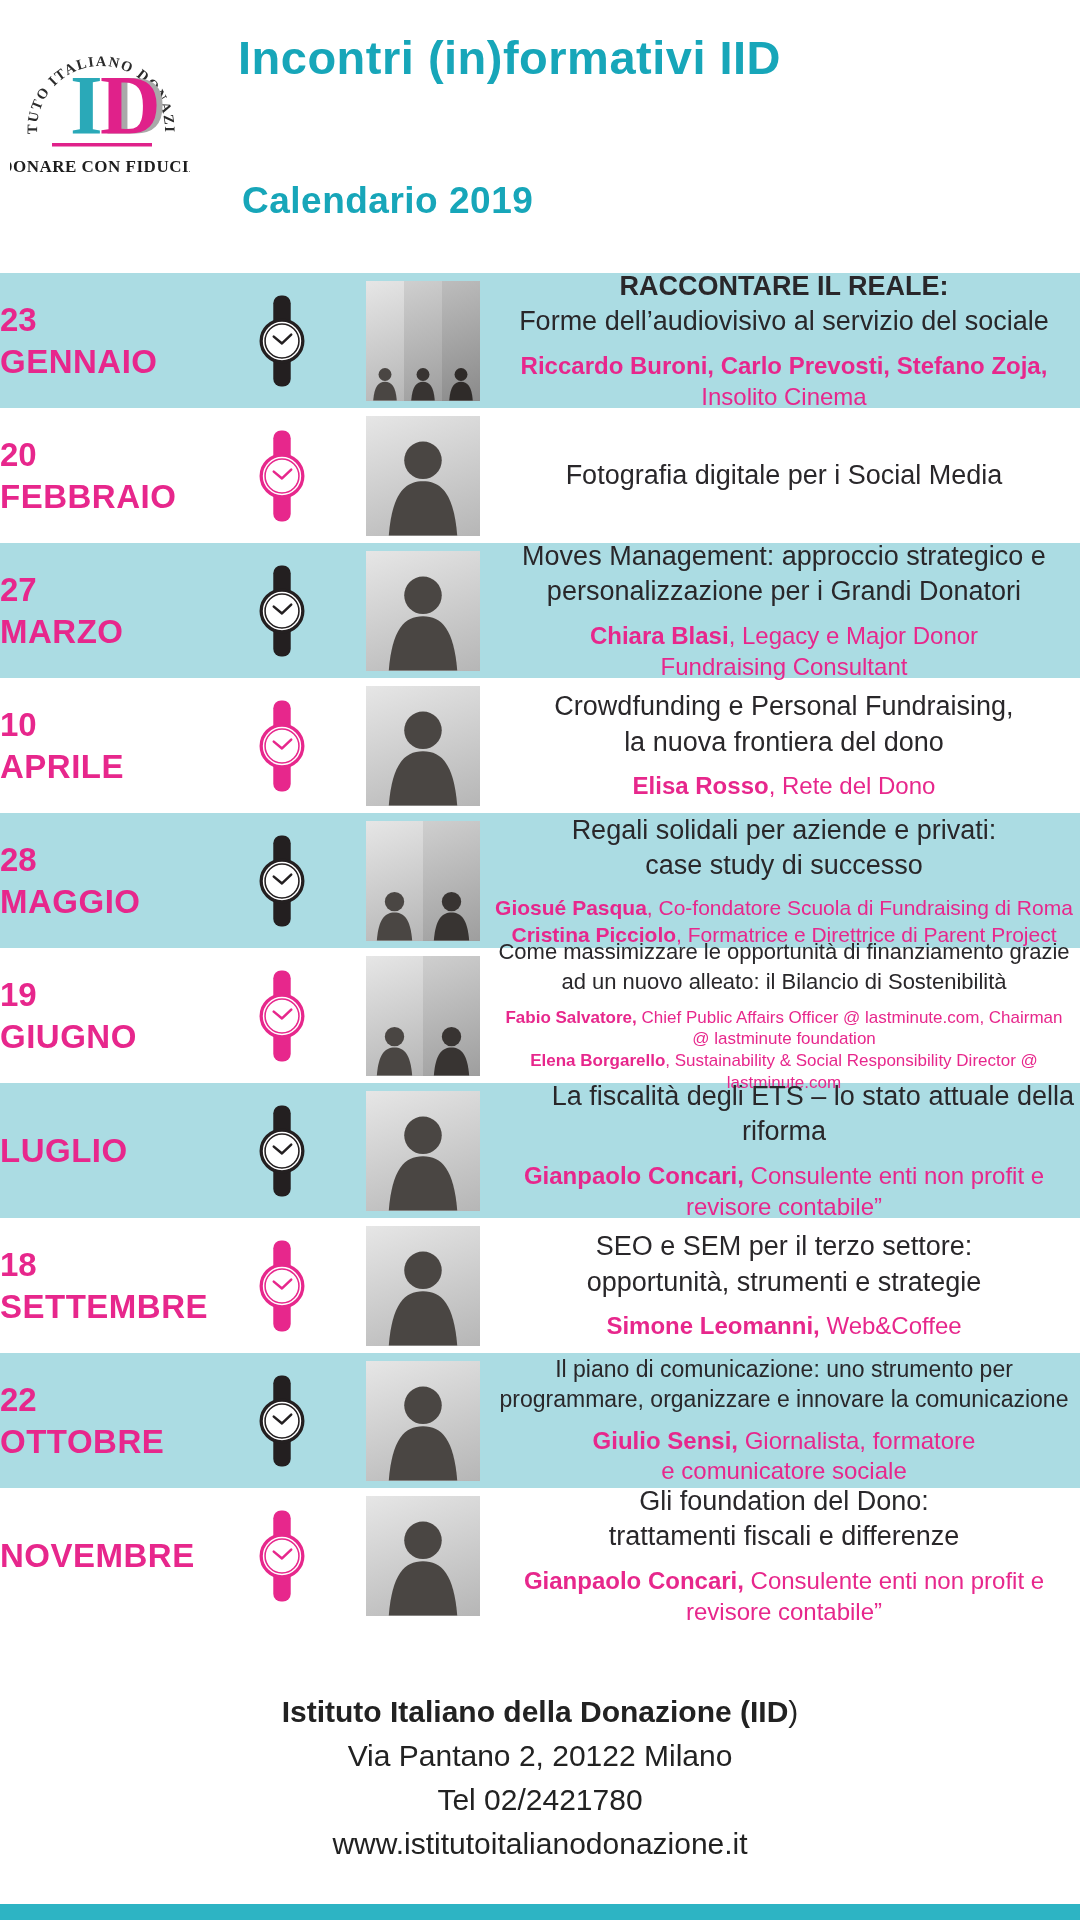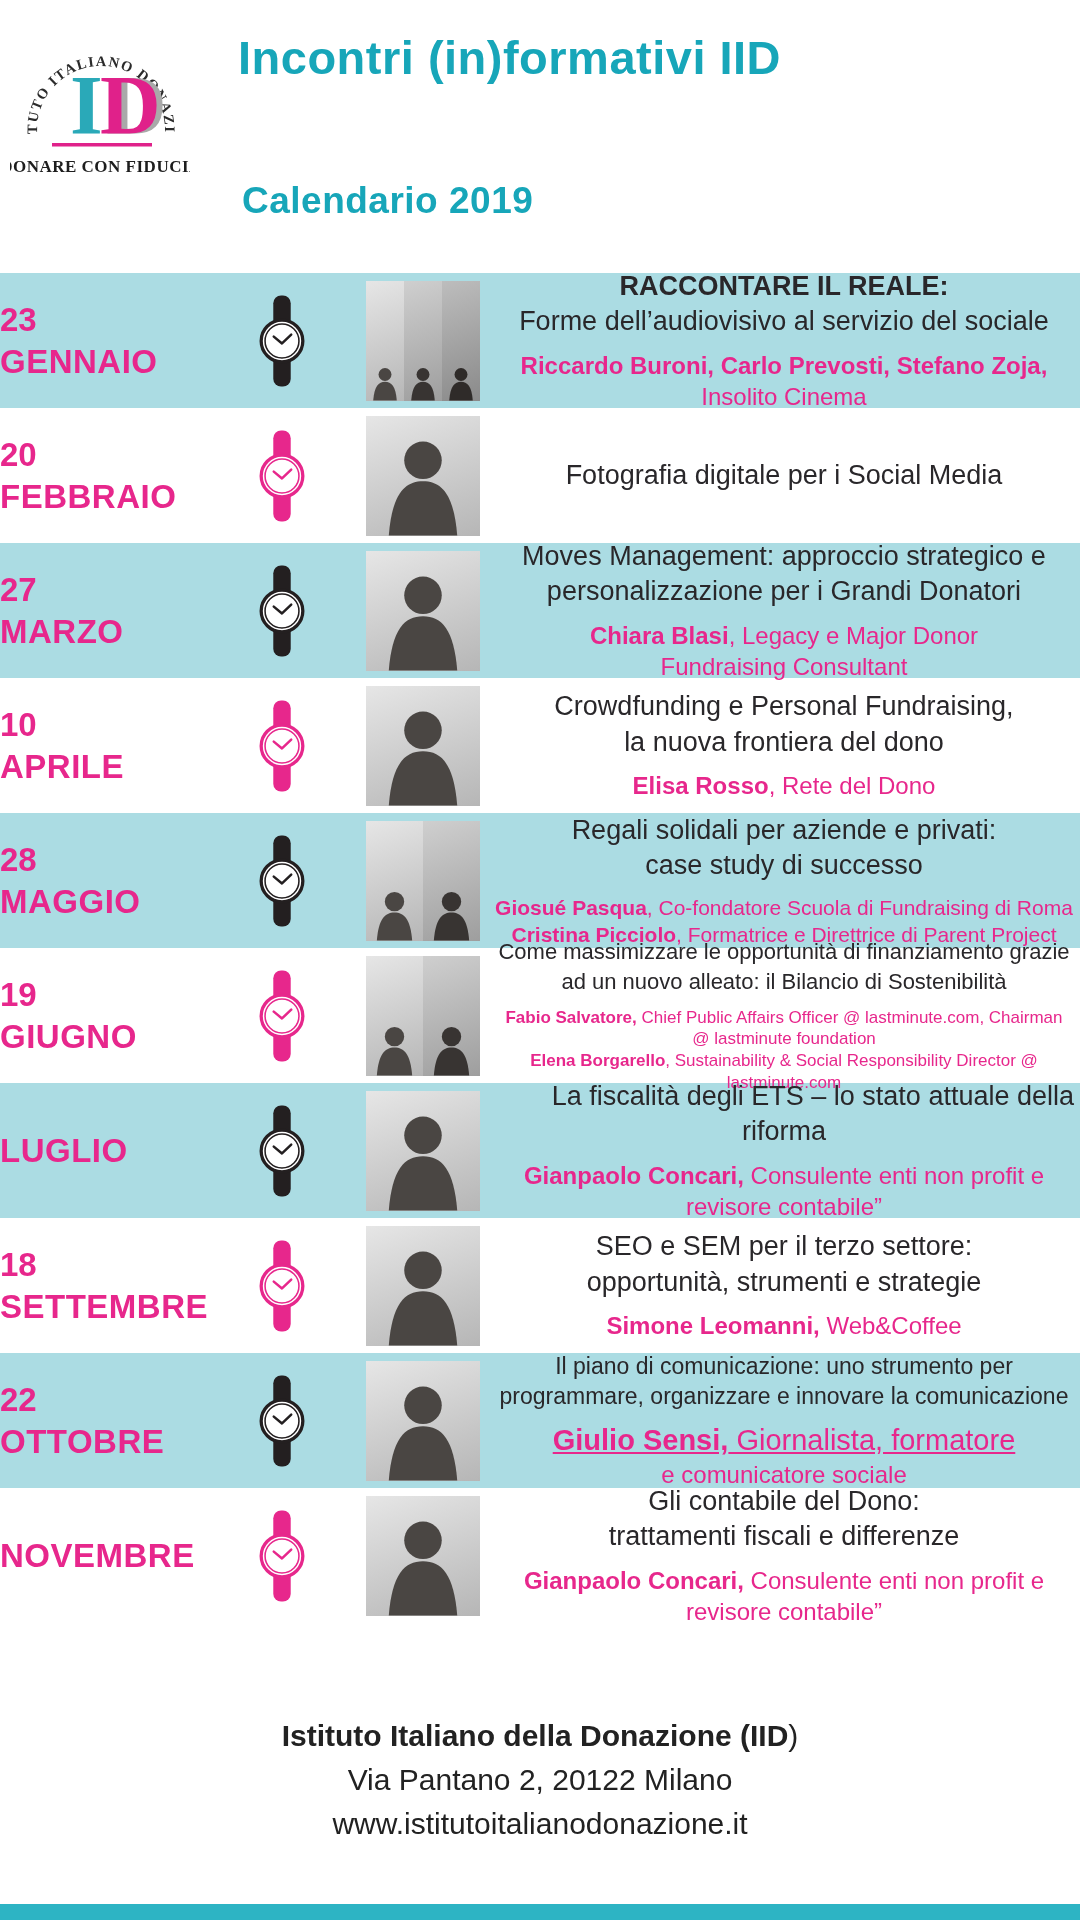--- a/index.html
+++ b/index.html
@@ -37,21 +37,21 @@
   .p1{background:linear-gradient(160deg,#cfcfcf,#9e9e9e);}
   .p2{background:linear-gradient(160deg,#bdbdbd,#8a8a8a);}
   .content{flex:1;min-width:0;text-align:center;padding:0 6px 0 14px;color:var(--dark);}
   .title-line{font-size:27px;line-height:1.32;white-space:nowrap;font-weight:400;}
   .title-line.bold{font-weight:700;}
   .speakers{margin-top:11px;color:var(--pink);}
   .speaker-line{font-size:24px;line-height:1.28;white-space:nowrap;}
   .speaker-line b{font-weight:700;}
 
   
-  .footer{position:absolute;left:0;top:1690px;width:100%;text-align:center;color:#222;margin-top:24px;}
+  .footer{position:absolute;left:0;top:1690px;width:100%;text-align:center;color:#222;}
   .footer div{font-size:30px;line-height:44px;}
   .footer .org b{font-weight:700;}
   .bottom-bar{position:absolute;left:0;bottom:0;width:100%;height:16px;background:var(--bar);}
 </style>
 </head>
 <body>
 
 <div class="page">
 
   <div class="logo">
@@ -377,21 +377,21 @@
               <path d="M50 51 C33 51 22 63 19 100 L81 100 C78 63 67 51 50 51 Z" fill="#4a4643"></path>
             </svg>
           </div>
         </div>
     <div class="content">
       <div class="titles">
             <div class="title-line" style="font-size: 23px;">Il piano di comunicazione: uno strumento per</div>
             <div class="title-line" style="font-size: 23px;">programmare, organizzare e innovare la comunicazione</div>
           </div>
       <div class="speakers">
-            <div class="speaker-line" style="font-size: 29px; text-decoration: underline;"><b>Giulio Sensi,</b><span> Giornalista, formatore</span></div>
+            <div class="speaker-line" style="font-size: 24px;"><b>Giulio Sensi,</b><span> Giornalista, formatore</span></div>
             <div class="speaker-line" style="font-size: 24px;"><span>e comunicatore sociale</span></div>
           </div>
     </div>
   </div>
 
   <div class="row bg-white">
     <div class="date">
 
       <div class="month">NOVEMBRE</div>
     </div>
@@ -406,31 +406,32 @@
     <div class="photo">
           <div class="person p0">
             <svg viewBox="0 0 100 100" preserveAspectRatio="xMidYMax meet">
               <circle cx="50" cy="32" r="17" fill="#4a4643"></circle>
               <path d="M50 51 C33 51 22 63 19 100 L81 100 C78 63 67 51 50 51 Z" fill="#4a4643"></path>
             </svg>
           </div>
         </div>
     <div class="content">
       <div class="titles">
-            <div class="title-line" style="font-size: 27px;">Gli contabile del Dono:</div>
+            <div class="title-line" style="font-size: 27px;">Gli foundation del Dono:</div>
             <div class="title-line" style="font-size: 27px;">trattamenti fiscali e differenze</div>
           </div>
       <div class="speakers">
             <div class="speaker-line" style="font-size: 24px;"><b>Gianpaolo Concari,</b><span> Consulente enti non profit e</span></div>
             <div class="speaker-line" style="font-size: 24px;"><span>revisore contabile”</span></div>
           </div>
     </div>
   </div>
 </div>
 
   <div class="footer">
     <div class="org"><b>Istituto Italiano della Donazione (IID</b><span>)</span></div>
     <div>Via Pantano 2, 20122 Milano</div>
+    <div>Tel 02/2421780</div>
     <div>www.istitutoitalianodonazione.it</div>
   </div>
 
   <div class="bottom-bar"></div>
 </div>
 
 </body></html>

